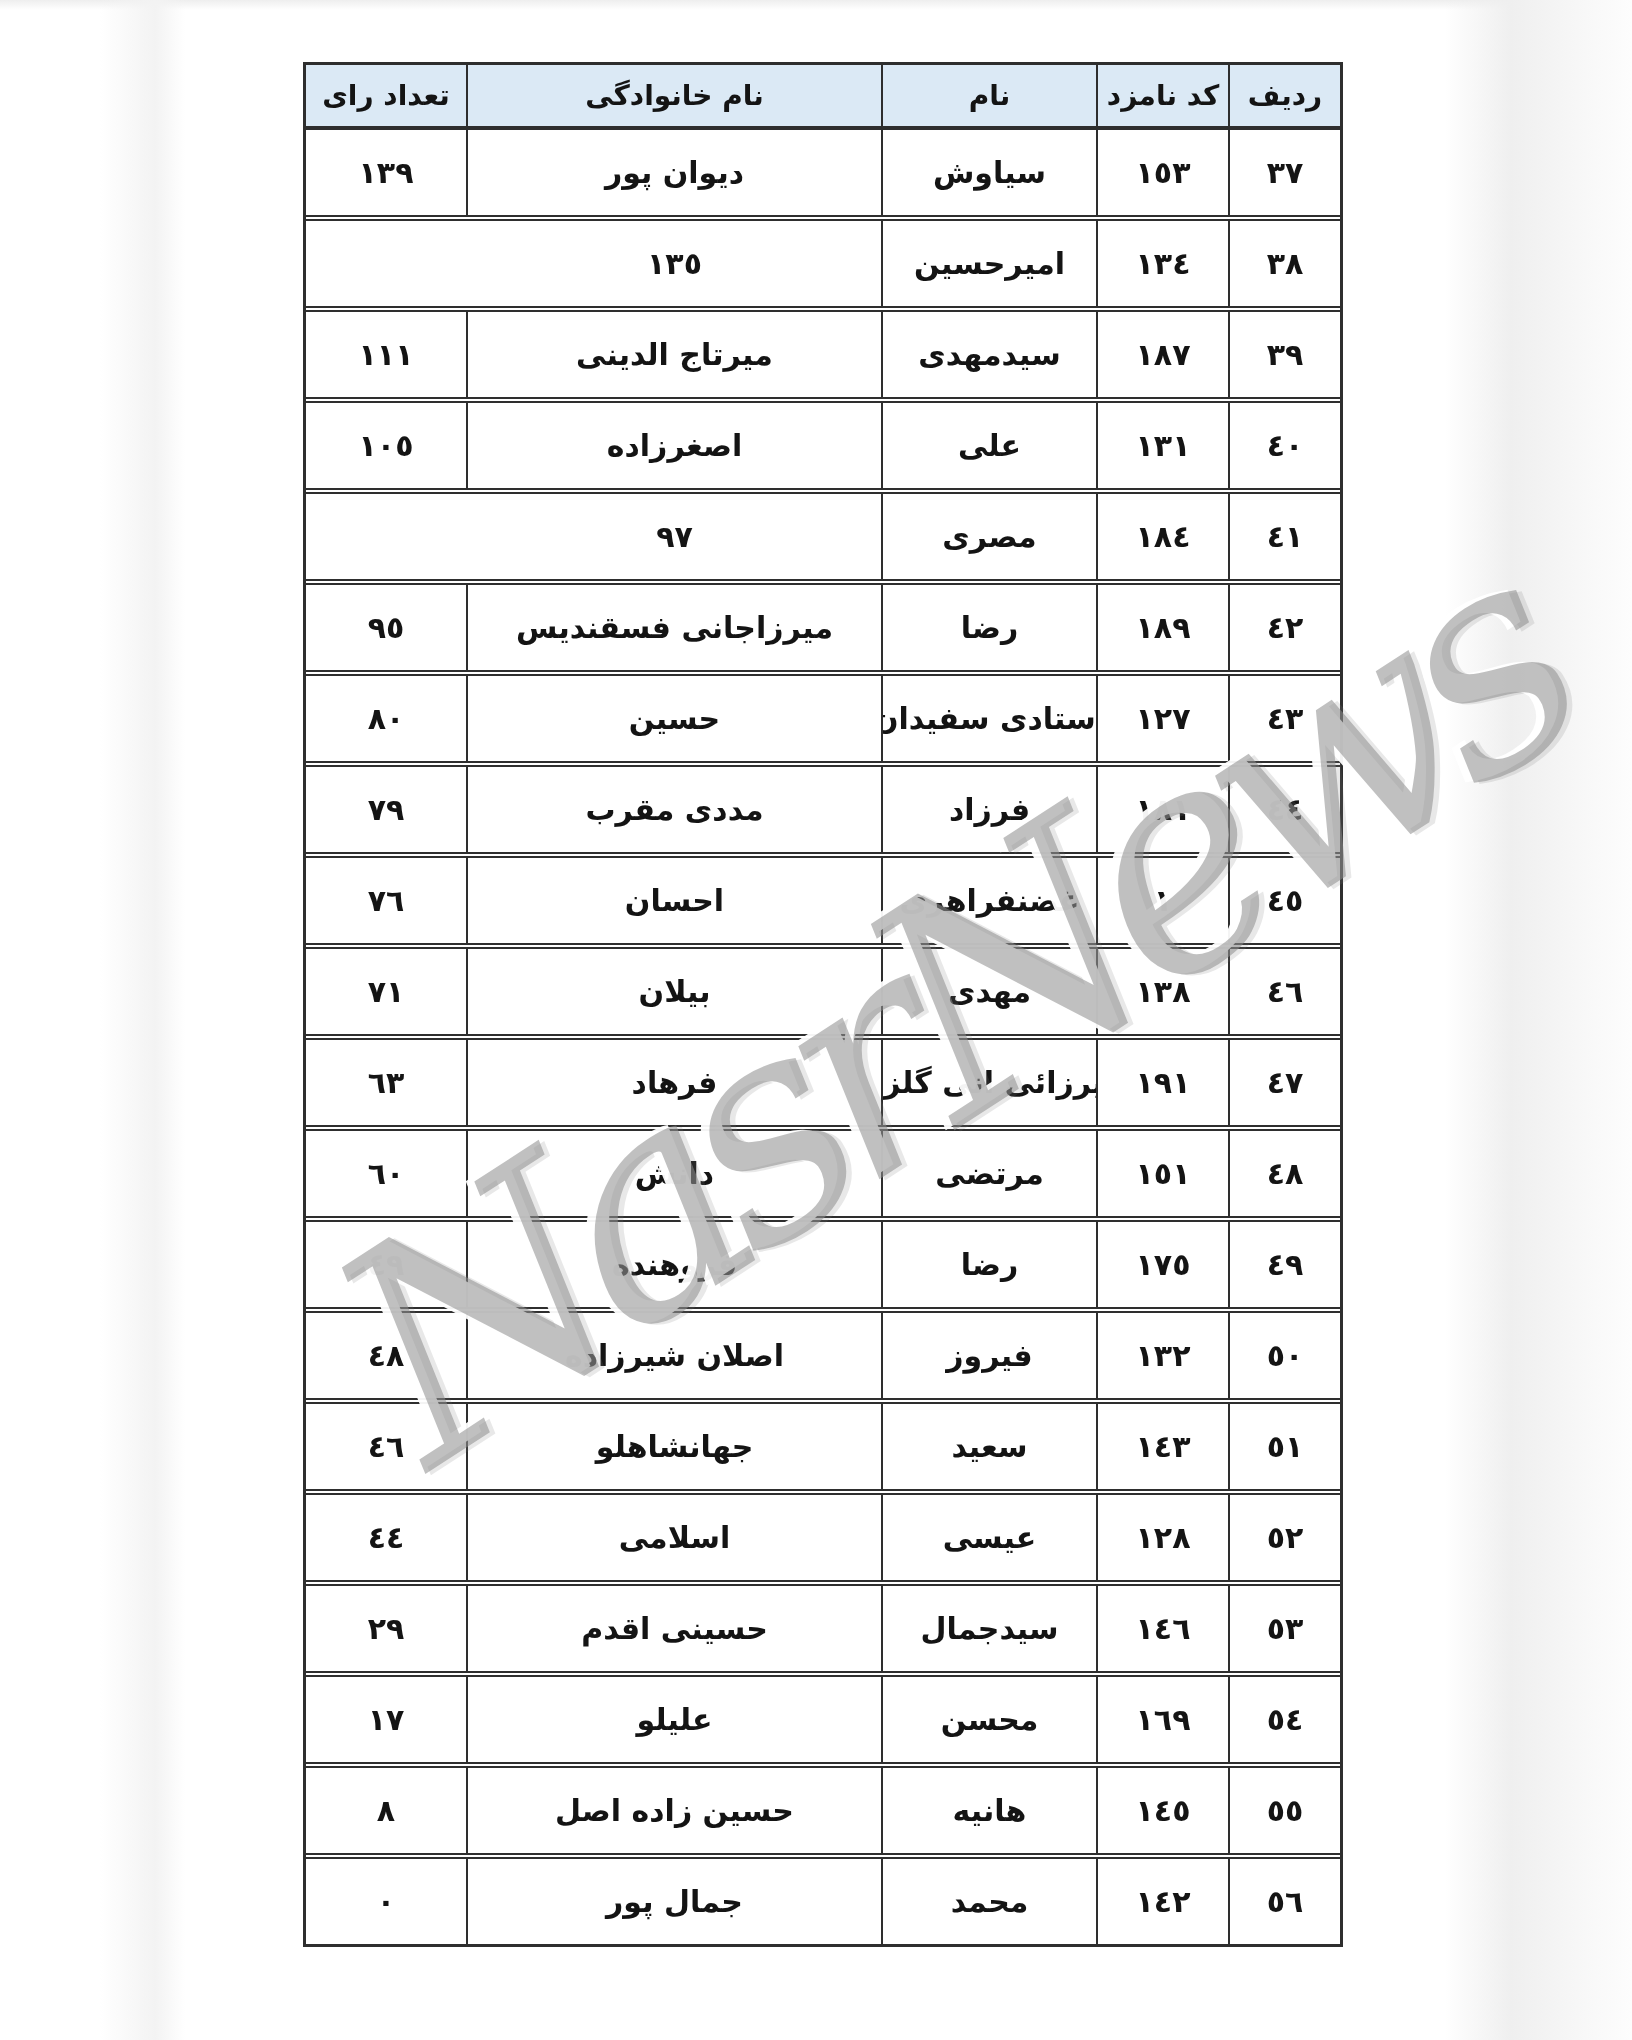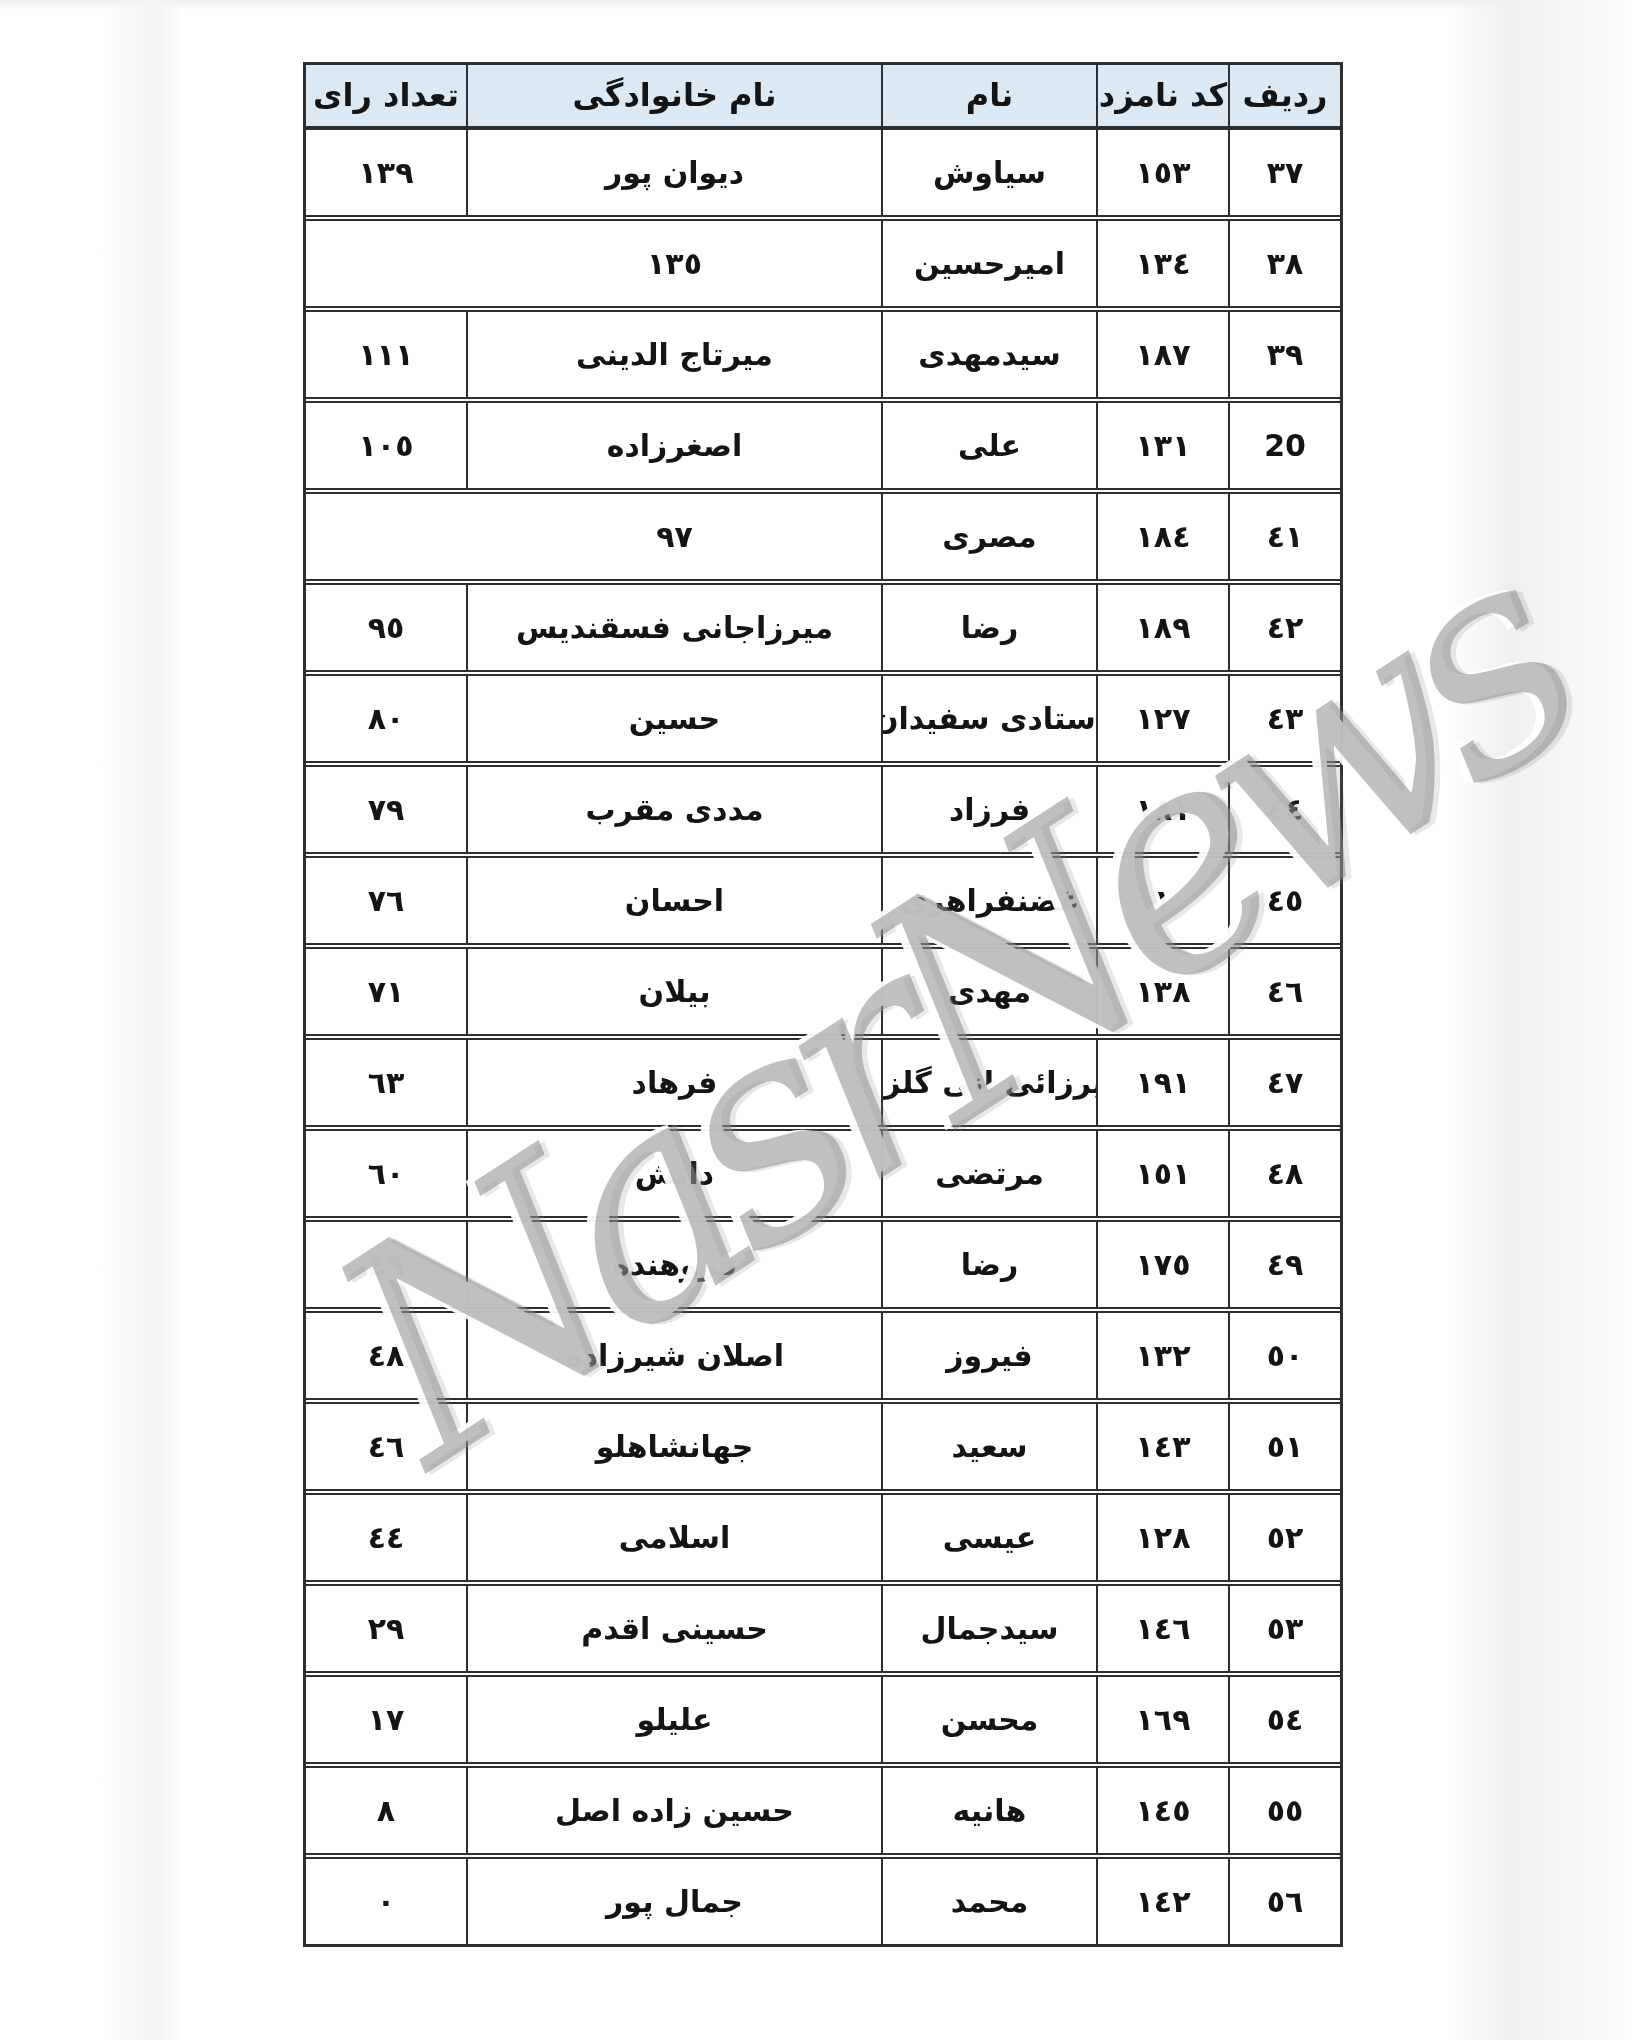--- a/index.html
+++ b/index.html
@@ -29,21 +29,21 @@
   .thead{
     height:61px;background:#dbe9f5;border-bottom:4px solid #2e2e2e;
   }
   .trow{height:85px;background:transparent;}
   #rows .trow:not(:first-child){border-top:6px double #2e2e2e;}
   .cell{
     display:flex;align-items:center;justify-content:center;
     font-weight:bold;font-size:30px;color:#141414;line-height:1.2;
     white-space:nowrap;overflow:hidden;
   }
-  .thead .cell{font-size:32px;}
+  .thead .cell{font-size:28px;}
   .cell + .cell{border-right:2px solid #2e2e2e;} 
 
   
   .watermark{
     position:absolute;left:950px;top:1010px;
     transform:translate(-50%,-50%) rotate(-33deg);
     font-family:"DejaVu Serif", serif;font-style:italic;
     font-size:300px;letter-spacing:-0.09em;white-space:nowrap;
     color:rgba(140,140,140,0.55);
     text-shadow:-7px -5px 0 rgba(255,255,255,0.95), 4px 4px 0 rgba(130,130,130,0.18);
@@ -80,21 +80,21 @@
         <div class="cell cell-votes">١٣٥</div>
       </div>
       <div class="trow">
         <div class="cell cell-radif">٣٩</div>
         <div class="cell cell-code">١٨٧</div>
         <div class="cell cell-name">سیدمهدی</div>
         <div class="cell cell-family">میرتاج الدینی</div>
         <div class="cell cell-votes">١١١</div>
       </div>
       <div class="trow">
-        <div class="cell cell-radif">20</div>
+        <div class="cell cell-radif">٤٠</div>
         <div class="cell cell-code">١٣١</div>
         <div class="cell cell-name">علی</div>
         <div class="cell cell-family">اصغرزاده</div>
         <div class="cell cell-votes">١٠٥</div>
       </div>
       <div class="trow">
         <div class="cell cell-radif">٤١</div>
         <div class="cell cell-code">١٨٤</div>
         <div class="cell cell-family">مصری</div>
         <div class="cell cell-votes">٩٧</div>

